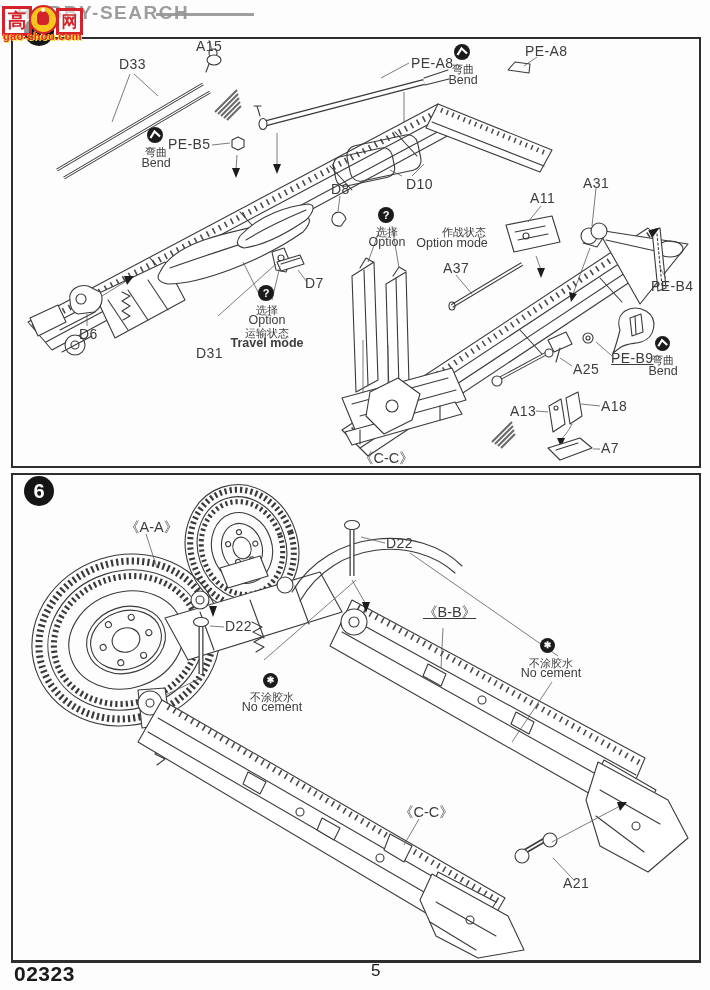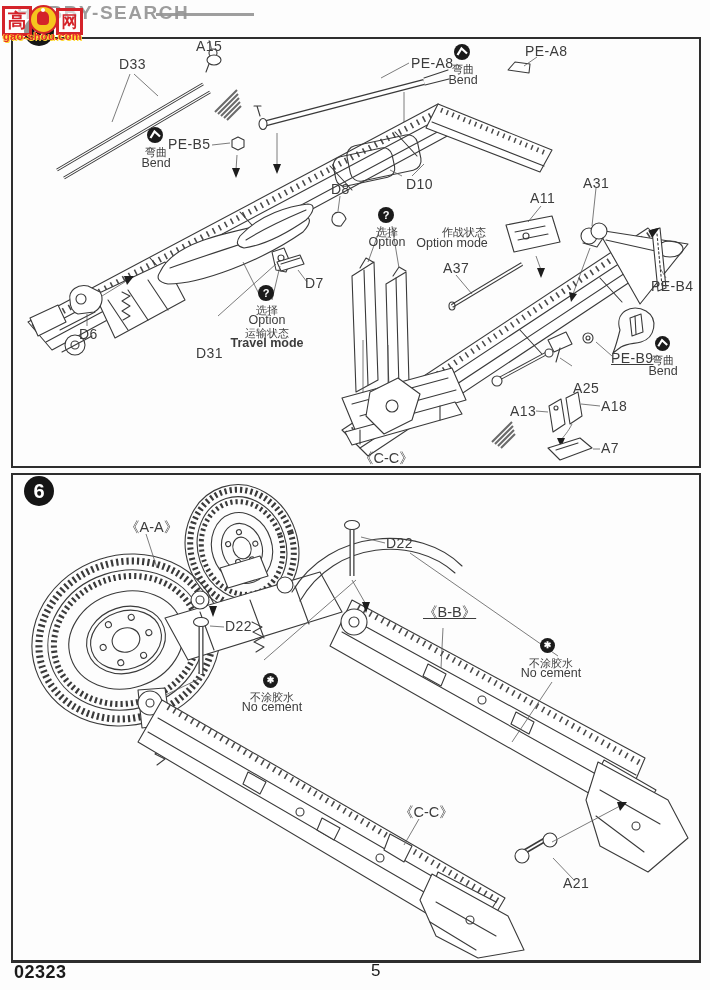--- a/index.html
+++ b/index.html
@@ -25,21 +25,21 @@
   .ctr{transform:translateX(-50%);}
   .viewlab{font-size:14.5px;letter-spacing:0;}
   .badge{position:absolute;z-index:2;width:30px;height:30px;border-radius:50%;background:#151515;
          color:#fff;font-weight:bold;font-size:20px;line-height:30px;text-align:center;}
   .dot{position:absolute;z-index:3;border-radius:50%;background:#1b1b1b;color:#fff;
        text-align:center;font-weight:bold;}
   .qdot{width:16px;height:16px;font-size:11px;line-height:16px;}
   .adot{width:15px;height:15px;font-size:9px;line-height:15px;}
   .bendsvg{position:absolute;z-index:3;}
   #footer{position:absolute;left:0;top:960px;width:710px;height:30px;z-index:3;}
-  #kitnum{position:absolute;left:14px;top:2px;font-weight:bold;font-size:18px;color:#1a1a1a;letter-spacing:.5px;}
+  #kitnum{position:absolute;left:14px;top:2px;font-weight:bold;font-size:21px;color:#1a1a1a;letter-spacing:.5px;}
   #pagenum{position:absolute;left:371px;top:1px;font-size:17px;color:#1a1a1a;}
   
   #wm{position:absolute;left:0;top:0;z-index:5;width:270px;height:48px;}
   #wm-brand{position:absolute;left:17px;top:2px;font-weight:bold;font-size:19px;color:#939393;
             letter-spacing:1.5px;opacity:.9;}
   #wm-strike{position:absolute;left:156px;top:13px;width:98px;height:3px;background:#939393;opacity:.9;}
   .wmbox{position:absolute;border:3px solid #d4232a;color:#d4232a;font-weight:bold;text-align:center;
          background:rgba(255,255,255,.55);}
   #wm-gao{left:2px;top:6px;width:24px;height:24px;font-size:19px;line-height:24px;}
   #wm-wang{left:56px;top:8px;width:21px;height:21px;font-size:16px;line-height:21px;}
@@ -387,21 +387,21 @@
   <div class="pl" style="left:331px;top:181px;">D8</div>
   <div class="pl" style="left:406px;top:176px;">D10</div>
   <div class="pl" style="left:305px;top:275px;">D7</div>
   <div class="pl" style="left:196px;top:317px;margin-top:28px;">D31</div>
   <div class="pl" style="left:79px;top:326px;">D6</div>
   <div class="pl" style="left:530px;top:190px;">A11</div>
   <div class="pl" style="left:583px;top:175px;">A31</div>
   <div class="pl" style="left:443px;top:260px;">A37</div>
   <div class="pl" style="left:651px;top:278px;">PE-B4</div>
   <div class="pl" style="left:611px;top:350px;text-decoration:underline;">PE-B9</div>
-  <div class="pl" style="left:573px;top:380px;">A25</div>
+  <div class="pl" style="left:573px;top:361px;">A25</div>
   <div class="pl" style="left:510px;top:403px;">A13</div>
   <div class="pl" style="left:601px;top:398px;">A18</div>
   <div class="pl" style="left:601px;top:440px;">A7</div>
   <div class="pl viewlab" style="left:359px;top:449px;">《C-C》</div>
 
   <svg class="bendsvg" style="left:454px;top:44px;" width="16" height="16" viewBox="-8 -8 16 16">
     <circle r="8" fill="#1b1b1b"></circle>
       <path d="M-4.5,3 L-0.5,-3.5 L5,1.5" stroke="#fff" stroke-width="2.2" fill="none"></path>
     </svg>
   <div class="cn ctr" style="left:463px;top:62px;">弯曲</div>

